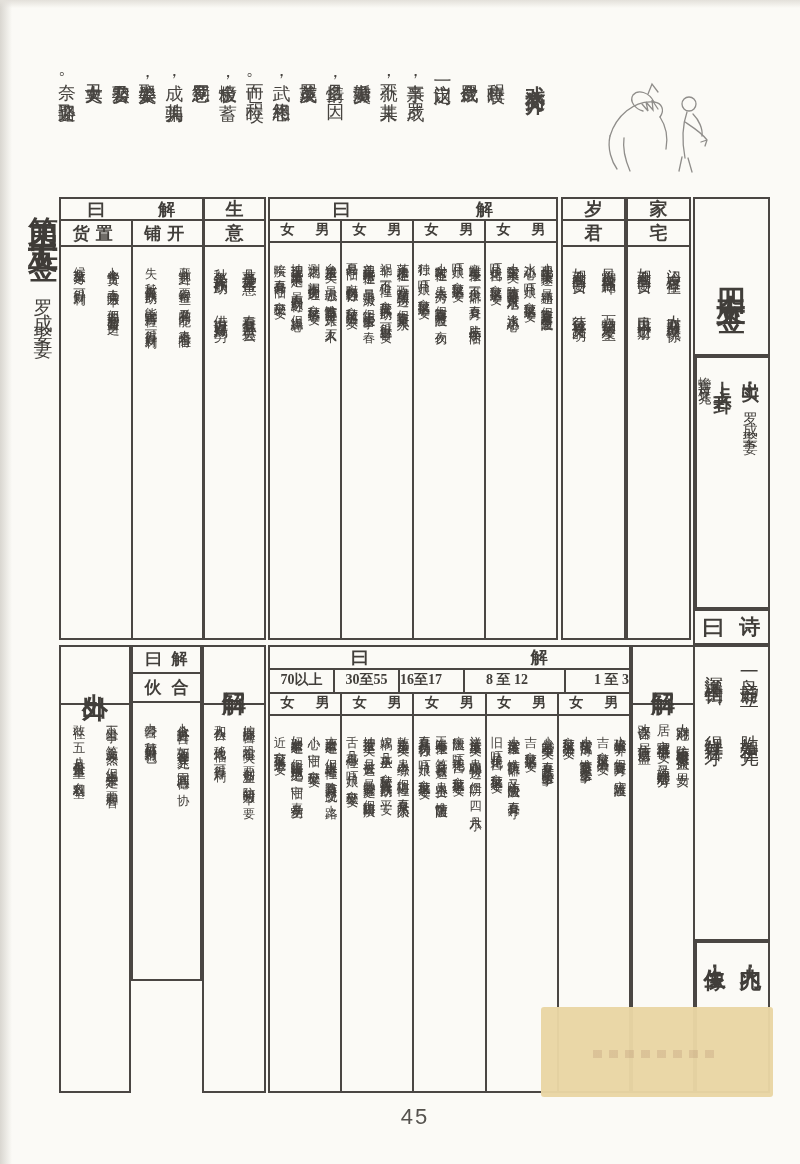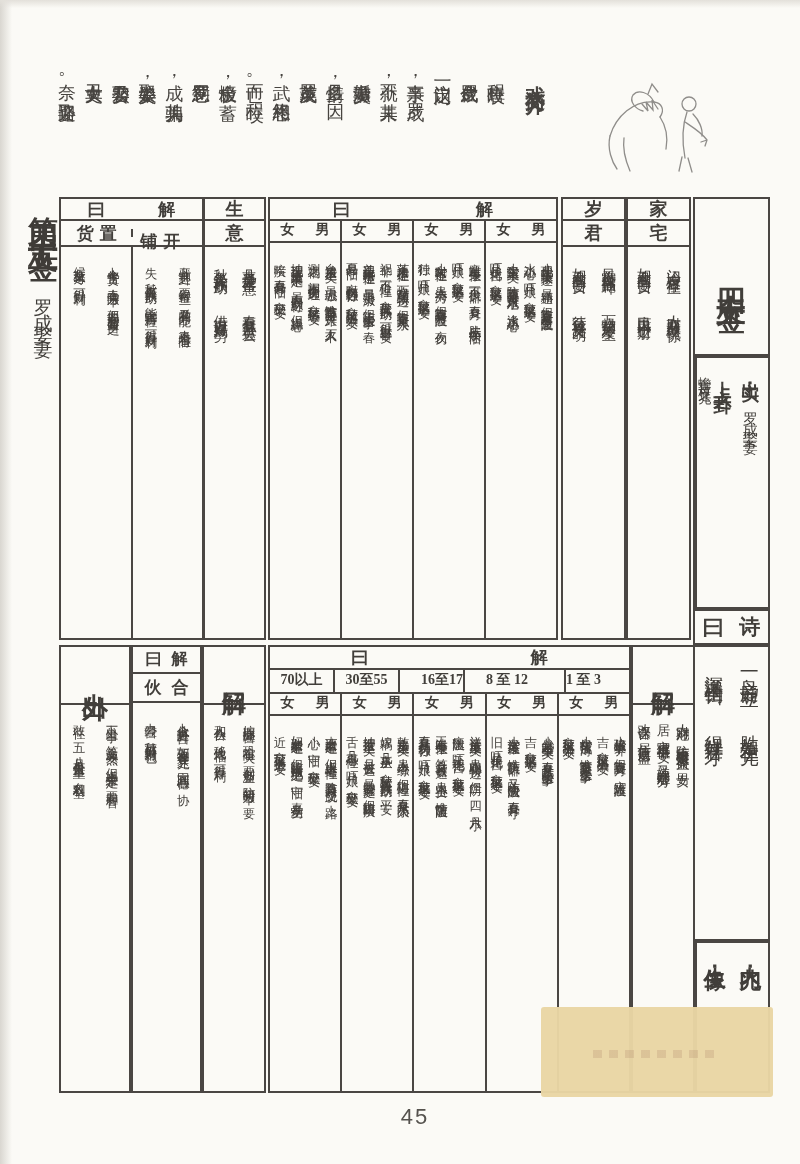--- a/index.html
+++ b/index.html
@@ -112,21 +112,21 @@
     <path d="M92,84 l4,14 M86,83 l-3,14"></path>
     <path d="M97,40 C103,46 107,55 106,62"></path>
   </g>
 </svg>
 
 <div class="b" style="left:59px;top:197px;width:145px;height:443px;">
   <div class="row" style="height:22px;font-size:17px;">
     <span>曰</span>
     <span>解</span>
   </div>
-  <div class="row" style="height:26px;font-size:17px;padding:8px;justify-content:stretch;">
+  <div class="row" style="height:26px;font-size:17px;padding:0;justify-content:stretch;">
     <div style="flex:1;text-align:center;letter-spacing:6px;">货置</div>
     <div style="flex:1;text-align:center;letter-spacing:6px;border-left:2px solid var(--bd);align-self:stretch;line-height:26px;">铺开</div>
   </div>
   <div class="cells">
     <div class="cols">
       <div class="c">卜今年置货　上春防亏本　但要立胆智置而留之</div>
       <div class="c">候交秋冬月　可得财利</div>
     </div>
     <div class="cols">
       <div class="c">卜开铺之卦　要得鲤鱼　看君的才能　上春恐有阻</div>
@@ -251,21 +251,21 @@
 <div class="b" style="left:59px;top:645px;width:72px;height:448px;">
   <div class="row" style="height:58px;font-size:26px;">
     <span class="v hchar" style="letter-spacing:2px;">出外</span>
   </div>
   <div class="cols">
     <div class="c">卜出外一事　签文虽安然　但嫌心意未定　要有胆智</div>
     <div class="c">敢往　五　八月有贵人重重　名利双全</div>
   </div>
 </div>
 
-<div class="b" style="left:131px;top:645px;width:71px;height:448px;">
+<div class="b" style="left:131px;top:645px;width:71px;height:336px;">
   <div class="row" style="height:27px;font-size:16px;letter-spacing:10px;padding-left:10px;">曰解</div>
   <div class="row" style="height:29px;font-size:17px;letter-spacing:10px;padding-left:10px;">伙合</div>
   <div class="cols">
     <div class="c">卜合伙之卦叶吉　如万物逢春之兆　宜同心同德　协</div>
     <div class="c">力经营　秋后可得财利也</div>
   </div>
 </div>
 
 <div class="b" style="left:202px;top:645px;width:64px;height:448px;">
   <div class="row" style="height:58px;font-size:24px;">
@@ -278,23 +278,23 @@
 </div>
 
 <div class="b" style="left:268px;top:645px;width:363px;height:448px;">
   <div class="row" style="height:23px;font-size:17px;">
     <span>曰</span>
     <span>解</span>
   </div>
   <div class="cells" style="flex:none;height:22px;border-bottom:2px solid var(--bd);font-weight:bold;font-size:14px;">
     <div style="text-align:center;line-height:20px;">70以上</div>
     <div style="text-align:center;line-height:20px;">30至55</div>
-    <div style="text-align:right;line-height:20px;">16至17</div>
+    <div style="text-align:left;line-height:20px;">16至17</div>
     <div style="text-align:right;line-height:20px;">8 至 12</div>
-    <div style="text-align:left;line-height:20px;margin-left:36px;">1 至 3</div>
+    <div style="text-align:right;line-height:20px;margin-left:36px;">1 至 3</div>
   </div>
   <div class="cells" style="flex:none;height:20px;border-bottom:2px solid var(--bd);font-weight:bold;font-size:14px;">
     <div style="display:flex;justify-content:space-around;line-height:18px;">
         <span>女</span>
         <span>男</span>
       </div>
     <div style="display:flex;justify-content:space-around;line-height:18px;">
         <span>女</span>
         <span>男</span>
       </div>

